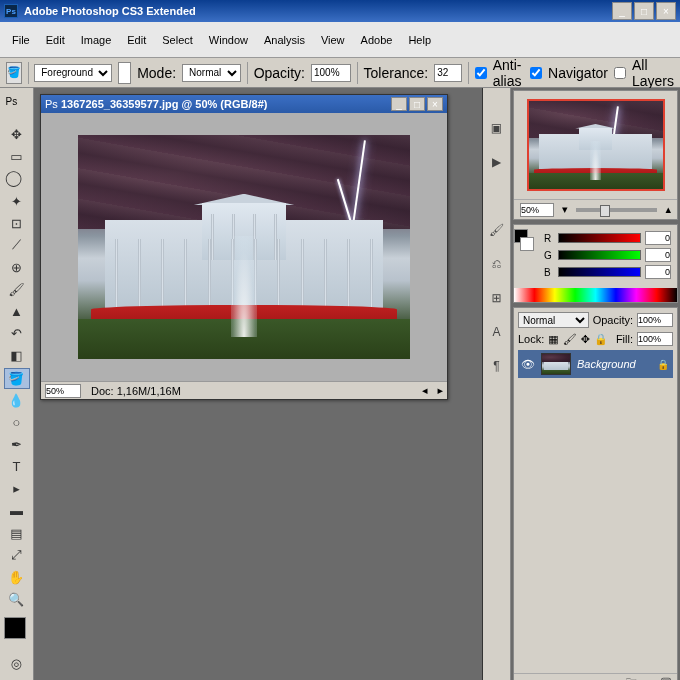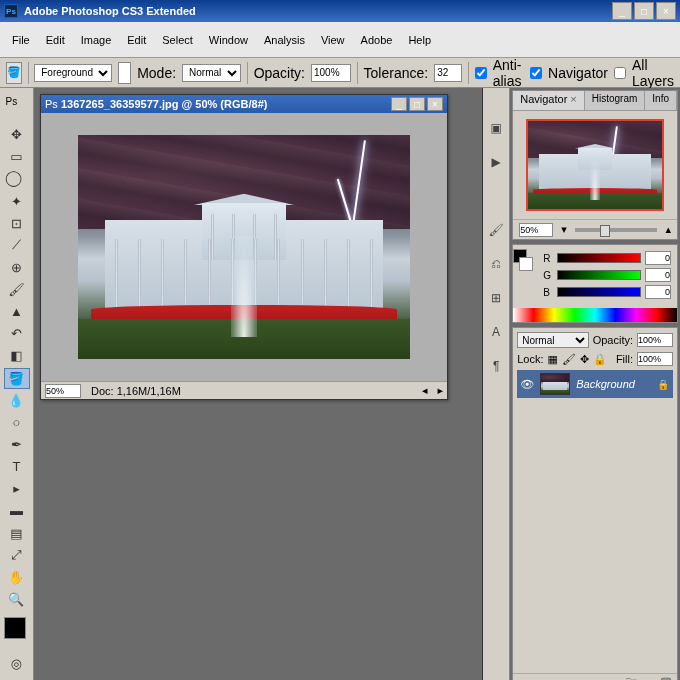--- a/index.html
+++ b/index.html
@@ -226,25 +226,20 @@
       <div class="pi">▶</div>
       <div style="height:20px"></div>
       <div class="pi">🖌</div>
       <div class="pi">⎌</div>
       <div class="pi">⊞</div>
       <div class="pi">A</div>
       <div class="pi">¶</div>
     </div>
     <div class="pstack">
       <div class="panel">
-        <div class="tabs">
-          <div class="tab active"><span>Navigator</span><span class="x">×</span></div>
-          <div class="tab">Histogram</div>
-          <div class="tab">Info</div>
-        </div>
         <div class="nav-thumb">
           <div class="th img-render">
             <div class="sky"></div>
               <div class="clouds"></div>
               <div class="lightning"></div>
             <div class="building">
                 <div class="pediment"></div>
                 <div class="portico"></div>
               </div>
             <div class="flowers"></div>

